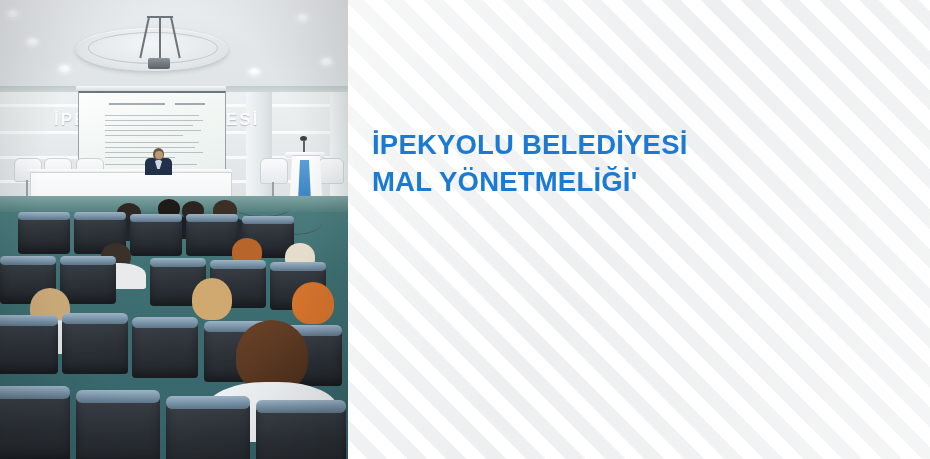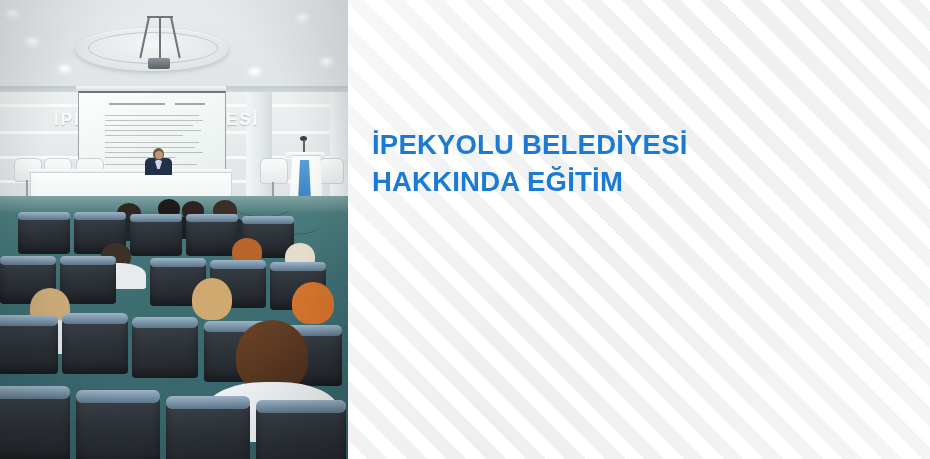--- a/index.html
+++ b/index.html
@@ -490,17 +490,17 @@
       <div class="seat" style="left:256px; top:404px; width:90px; height:68px;"></div>
       <div class="seat-rail" style="left:256px; top:400px; width:90px; height:13px;"></div>
 
       <div class="photo-vignette"></div>
     </div>
   </div>
 
   <div id="panel">
     <div id="headline">
       <span class="hl-line">İPEKYOLU BELEDİYESİ</span>
-      <span class="hl-line">HAKKINDA EĞİTİM</span>
+      <span class="hl-line">MAL YÖNETMELİĞİ'</span>
     </div>
   </div>
 
 </div>
 
 </body></html>

